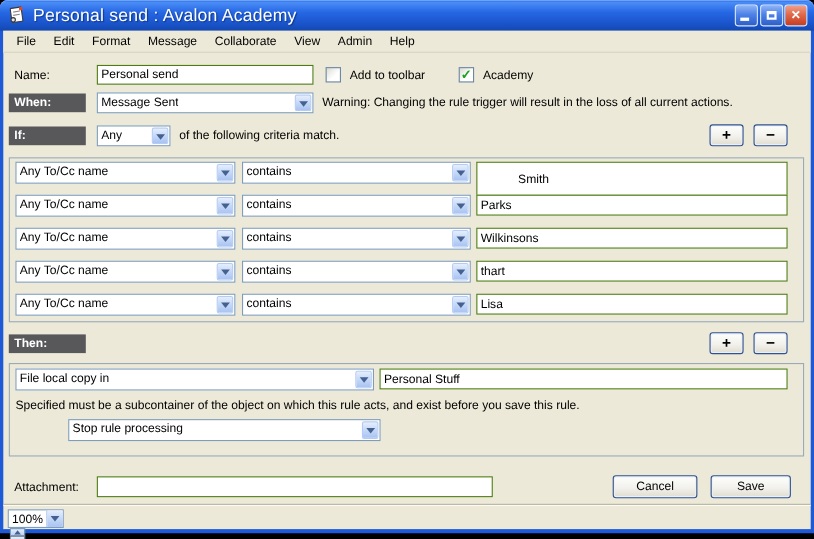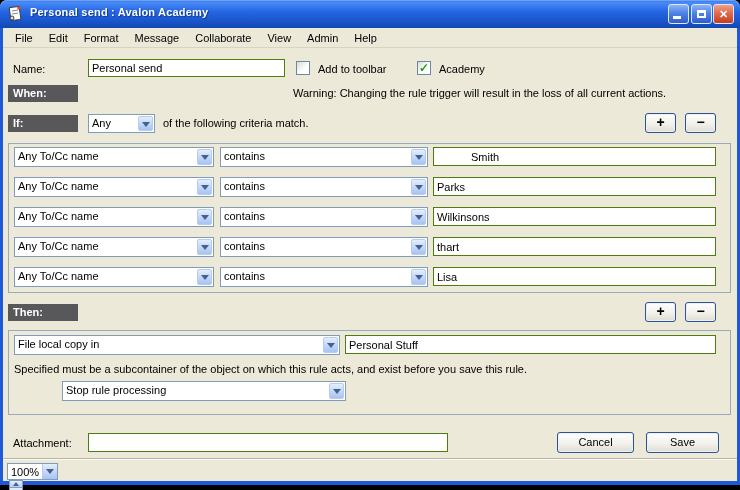--- a/index.html
+++ b/index.html
@@ -8,21 +8,21 @@
   .screen { position:relative; width:740px; height:490px; background:#000; overflow:hidden; }
 
   
   .window { position:absolute; left:0; top:0; width:740px; height:485px;
             background:#ECE9D8; border-left:3px solid #1E5AD7; border-right:3px solid #1E5AD7;
             border-bottom:4px solid #1E5AD7; border-radius:7px 7px 0 0; }
   .titlebar { position:absolute; left:-3px; top:0; width:740px; height:28px;
               background:linear-gradient(180deg,#2568E8 0%,#4A8CF6 8%,#2667E4 40%,#1A55CC 75%,#1348B0 100%);
               border-radius:7px 7px 0 0; box-shadow:inset 0 1px 0 #6FA3F8; }
   .title-icon { position:absolute; left:7px; top:5px; width:17px; height:17px; }
-  .title-text { position:absolute; left:30px; top:6px; color:#fff; font-weight:bold; font-size:11px;
+  .title-text { position:absolute; left:30px; top:6px; color:#fff; font-weight:normal; font-size:16px;
                 text-shadow:1px 1px 1px #103A8C; letter-spacing:0.2px; }
   .winbtn { position:absolute; top:4px; width:21px; height:20px; border-radius:3px;
             border:1px solid #DDE9FB; color:#fff; text-align:center; line-height:18px;
             font-weight:bold; font-size:11px; }
   .winbtn.blue { background:linear-gradient(180deg,#8FB4F5 0%,#4E82E8 45%,#2E5FC8 100%); }
   .winbtn.red  { background:linear-gradient(180deg,#F0A08A 0%,#E06A4C 45%,#C83C1E 100%); }
   .btn-min  { left:668px; } .btn-max { left:691px; } .btn-close { left:713px; }
   .glyph-min { position:absolute; left:4px; bottom:4px; width:8px; height:3px; background:#fff; }
   .glyph-max { position:absolute; left:5px; top:5px; width:9px; height:8px; border:2px solid #fff; border-top-width:3px; }
 
@@ -107,20 +107,26 @@
     <div class="cb" style="left:293px; top:61px;">
       <span class="mark"></span>
     </div>
     <span class="lbl" style="left:315px; top:63px;">Add to toolbar</span>
     <div class="cb" style="left:414px; top:61px;">
       <span class="mark">✓</span>
     </div>
     <span class="lbl" style="left:436px; top:63px;">Academy</span>
 
     <div class="darklbl" style="left:5px; top:85px;">When:</div>
+    <div class="combo" style="left:85px; top:84px; width:197px; height:19px;">
+      <span class="combo-text">Message Sent</span>
+      <span class="combo-btn">
+          <span class="chev"></span>
+        </span>
+    </div>
     <span class="lbl" style="left:290px; top:87px;">Warning:  Changing the rule trigger will result in the loss of all current actions.</span>
 
     <div class="darklbl" style="left:5px; top:115px;">If:</div>
     <div class="combo" style="left:85px; top:114px; width:67px; height:19px;">
       <span class="combo-text">Any</span>
       <span class="combo-btn">
           <span class="chev"></span>
         </span>
     </div>
     <span class="lbl" style="left:160px; top:117px;">of the following criteria match.</span>
@@ -135,21 +141,21 @@
         <span class="combo-btn">
             <span class="chev"></span>
           </span>
       </div>
       <div class="combo" style="left:217px; top:147px; width:208px; height:20px;">
         <span class="combo-text">contains</span>
         <span class="combo-btn">
             <span class="chev"></span>
           </span>
       </div>
-      <input class="txt" style="left: 430px; top: 147px; width: 283px; height: 19px; padding-left: 37px;" value="Smith">
+      <input class="txt" style="left: 430px; top: 147px; width: 283px; height: 31px; padding-left: 37px;" value="Smith">
     </div>
 
     <div>
       <div class="combo" style="left:11px; top:177px; width:200px; height:20px;">
         <span class="combo-text">Any To/Cc name</span>
         <span class="combo-btn">
             <span class="chev"></span>
           </span>
       </div>
       <div class="combo" style="left:217px; top:177px; width:208px; height:20px;">

